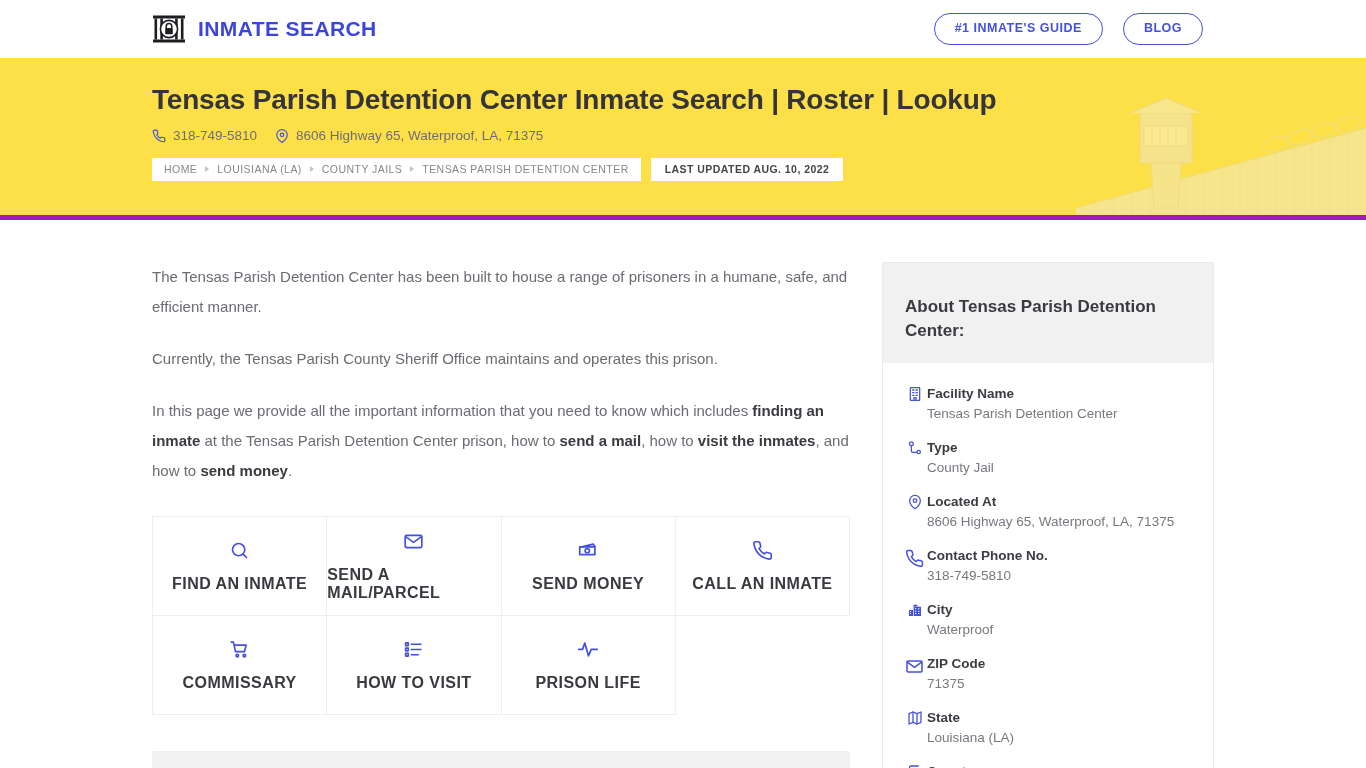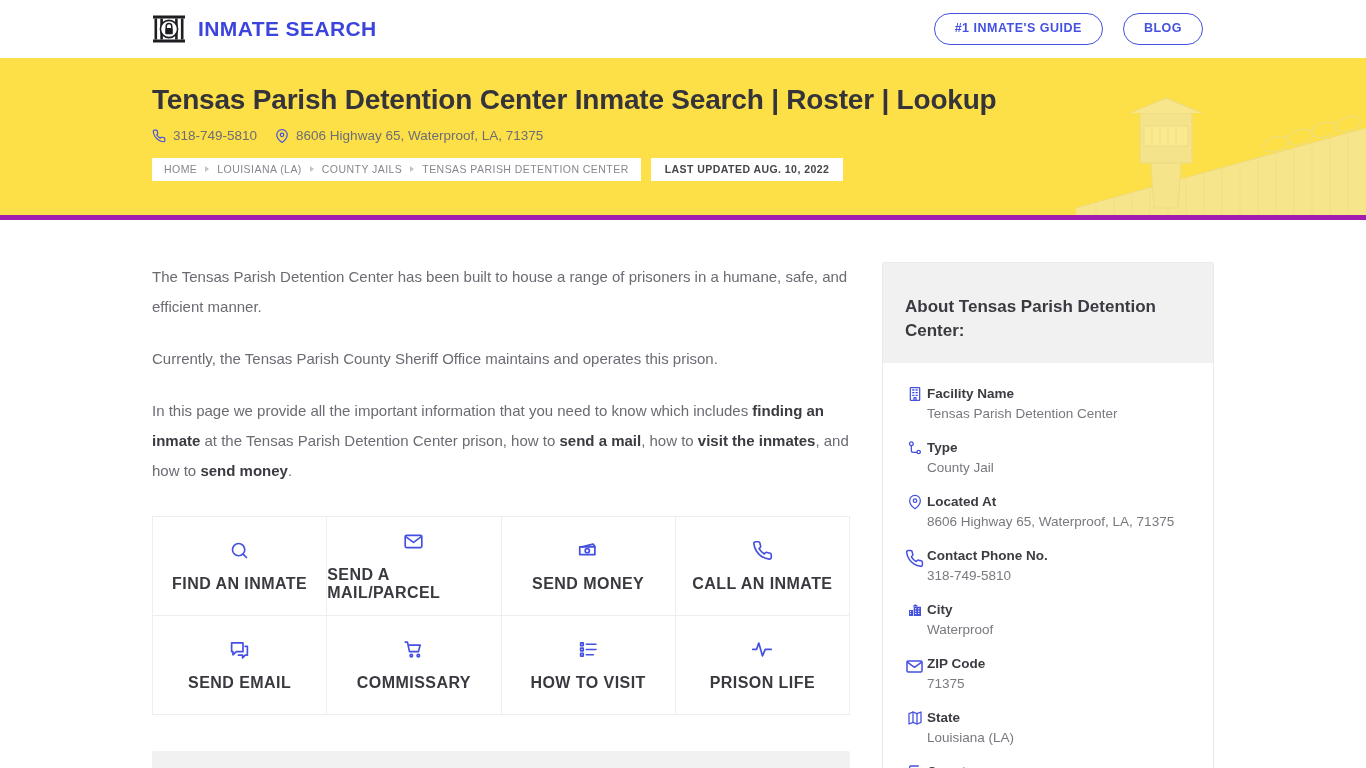--- a/index.html
+++ b/index.html
@@ -359,29 +359,20 @@
           <span class="ticon">
             <svg width="21" height="21" viewBox="0 0 24 24" fill="none" stroke="currentColor" stroke-width="1.9" stroke-linecap="round" stroke-linejoin="round">
               <path d="M22 16.9v3a2 2 0 0 1-2.2 2 19.8 19.8 0 0 1-8.6-3.1 19.5 19.5 0 0 1-6-6A19.8 19.8 0 0 1 2.1 4.2 2 2 0 0 1 4.1 2h3a2 2 0 0 1 2 1.7c.1 1 .4 1.9.7 2.8a2 2 0 0 1-.5 2.1L8.1 9.9a16 16 0 0 0 6 6l1.3-1.3a2 2 0 0 1 2.1-.4c.9.3 1.8.6 2.8.7a2 2 0 0 1 1.7 2z"></path>
             </svg>
           </span>
           <span class="tlabel">CALL AN INMATE</span>
         </div>
         <div class="tile">
           <span class="ticon">
             <svg width="21" height="21" viewBox="0 0 24 24" fill="none" stroke="currentColor" stroke-width="1.9" stroke-linecap="round" stroke-linejoin="round">
-              <path d="M3 4.5h13v10H8.5L4.5 18v-3.5H3z"></path>
-              <path d="M18.5 8.5H21v10h-2.5l-3 3v-3h-4.8"></path>
-            </svg>
-          </span>
-          <span class="tlabel">SEND EMAIL</span>
-        </div>
-        <div class="tile">
-          <span class="ticon">
-            <svg width="21" height="21" viewBox="0 0 24 24" fill="none" stroke="currentColor" stroke-width="1.9" stroke-linecap="round" stroke-linejoin="round">
               <path d="M2.5 3.5h2.6l2.3 11h10.2l2-7.5H6.2"></path>
               <circle cx="9.5" cy="19" r="1.4"></circle>
               <circle cx="17.5" cy="19" r="1.4"></circle>
             </svg>
           </span>
           <span class="tlabel">COMMISSARY</span>
         </div>
         <div class="tile">
           <span class="ticon">
             <svg width="21" height="21" viewBox="0 0 24 24" fill="none" stroke="currentColor" stroke-width="1.9" stroke-linecap="round" stroke-linejoin="round">

